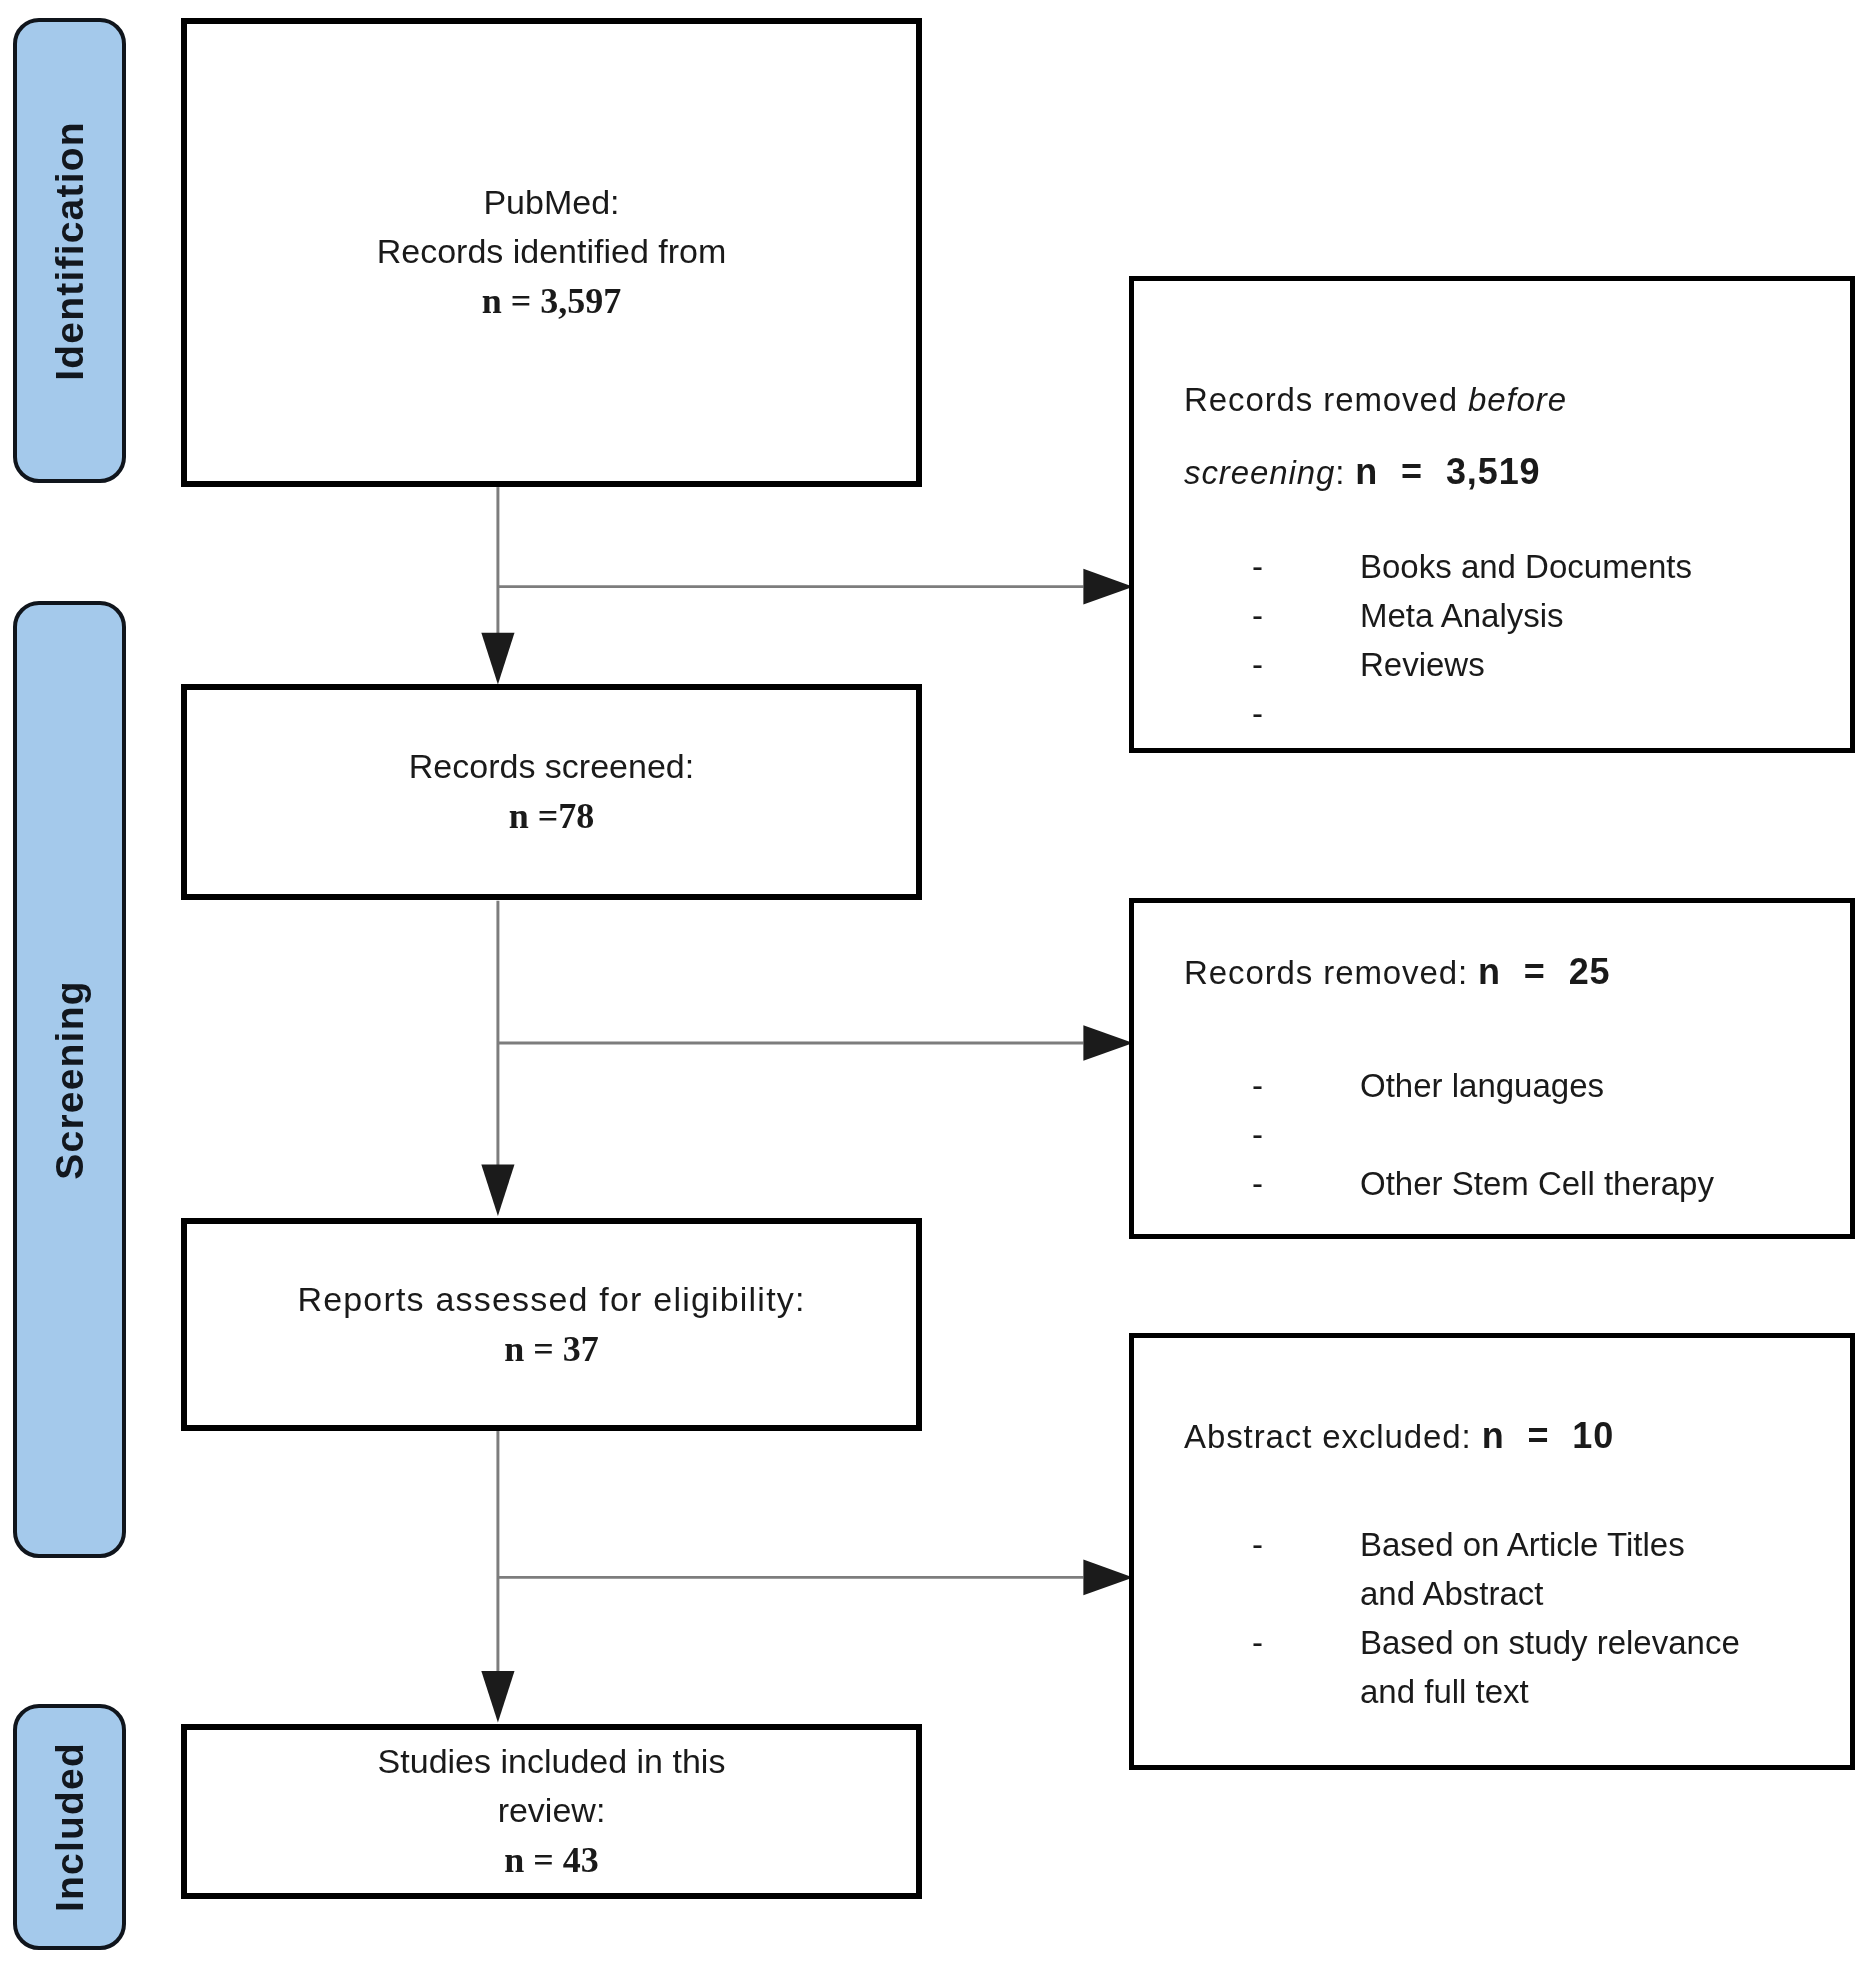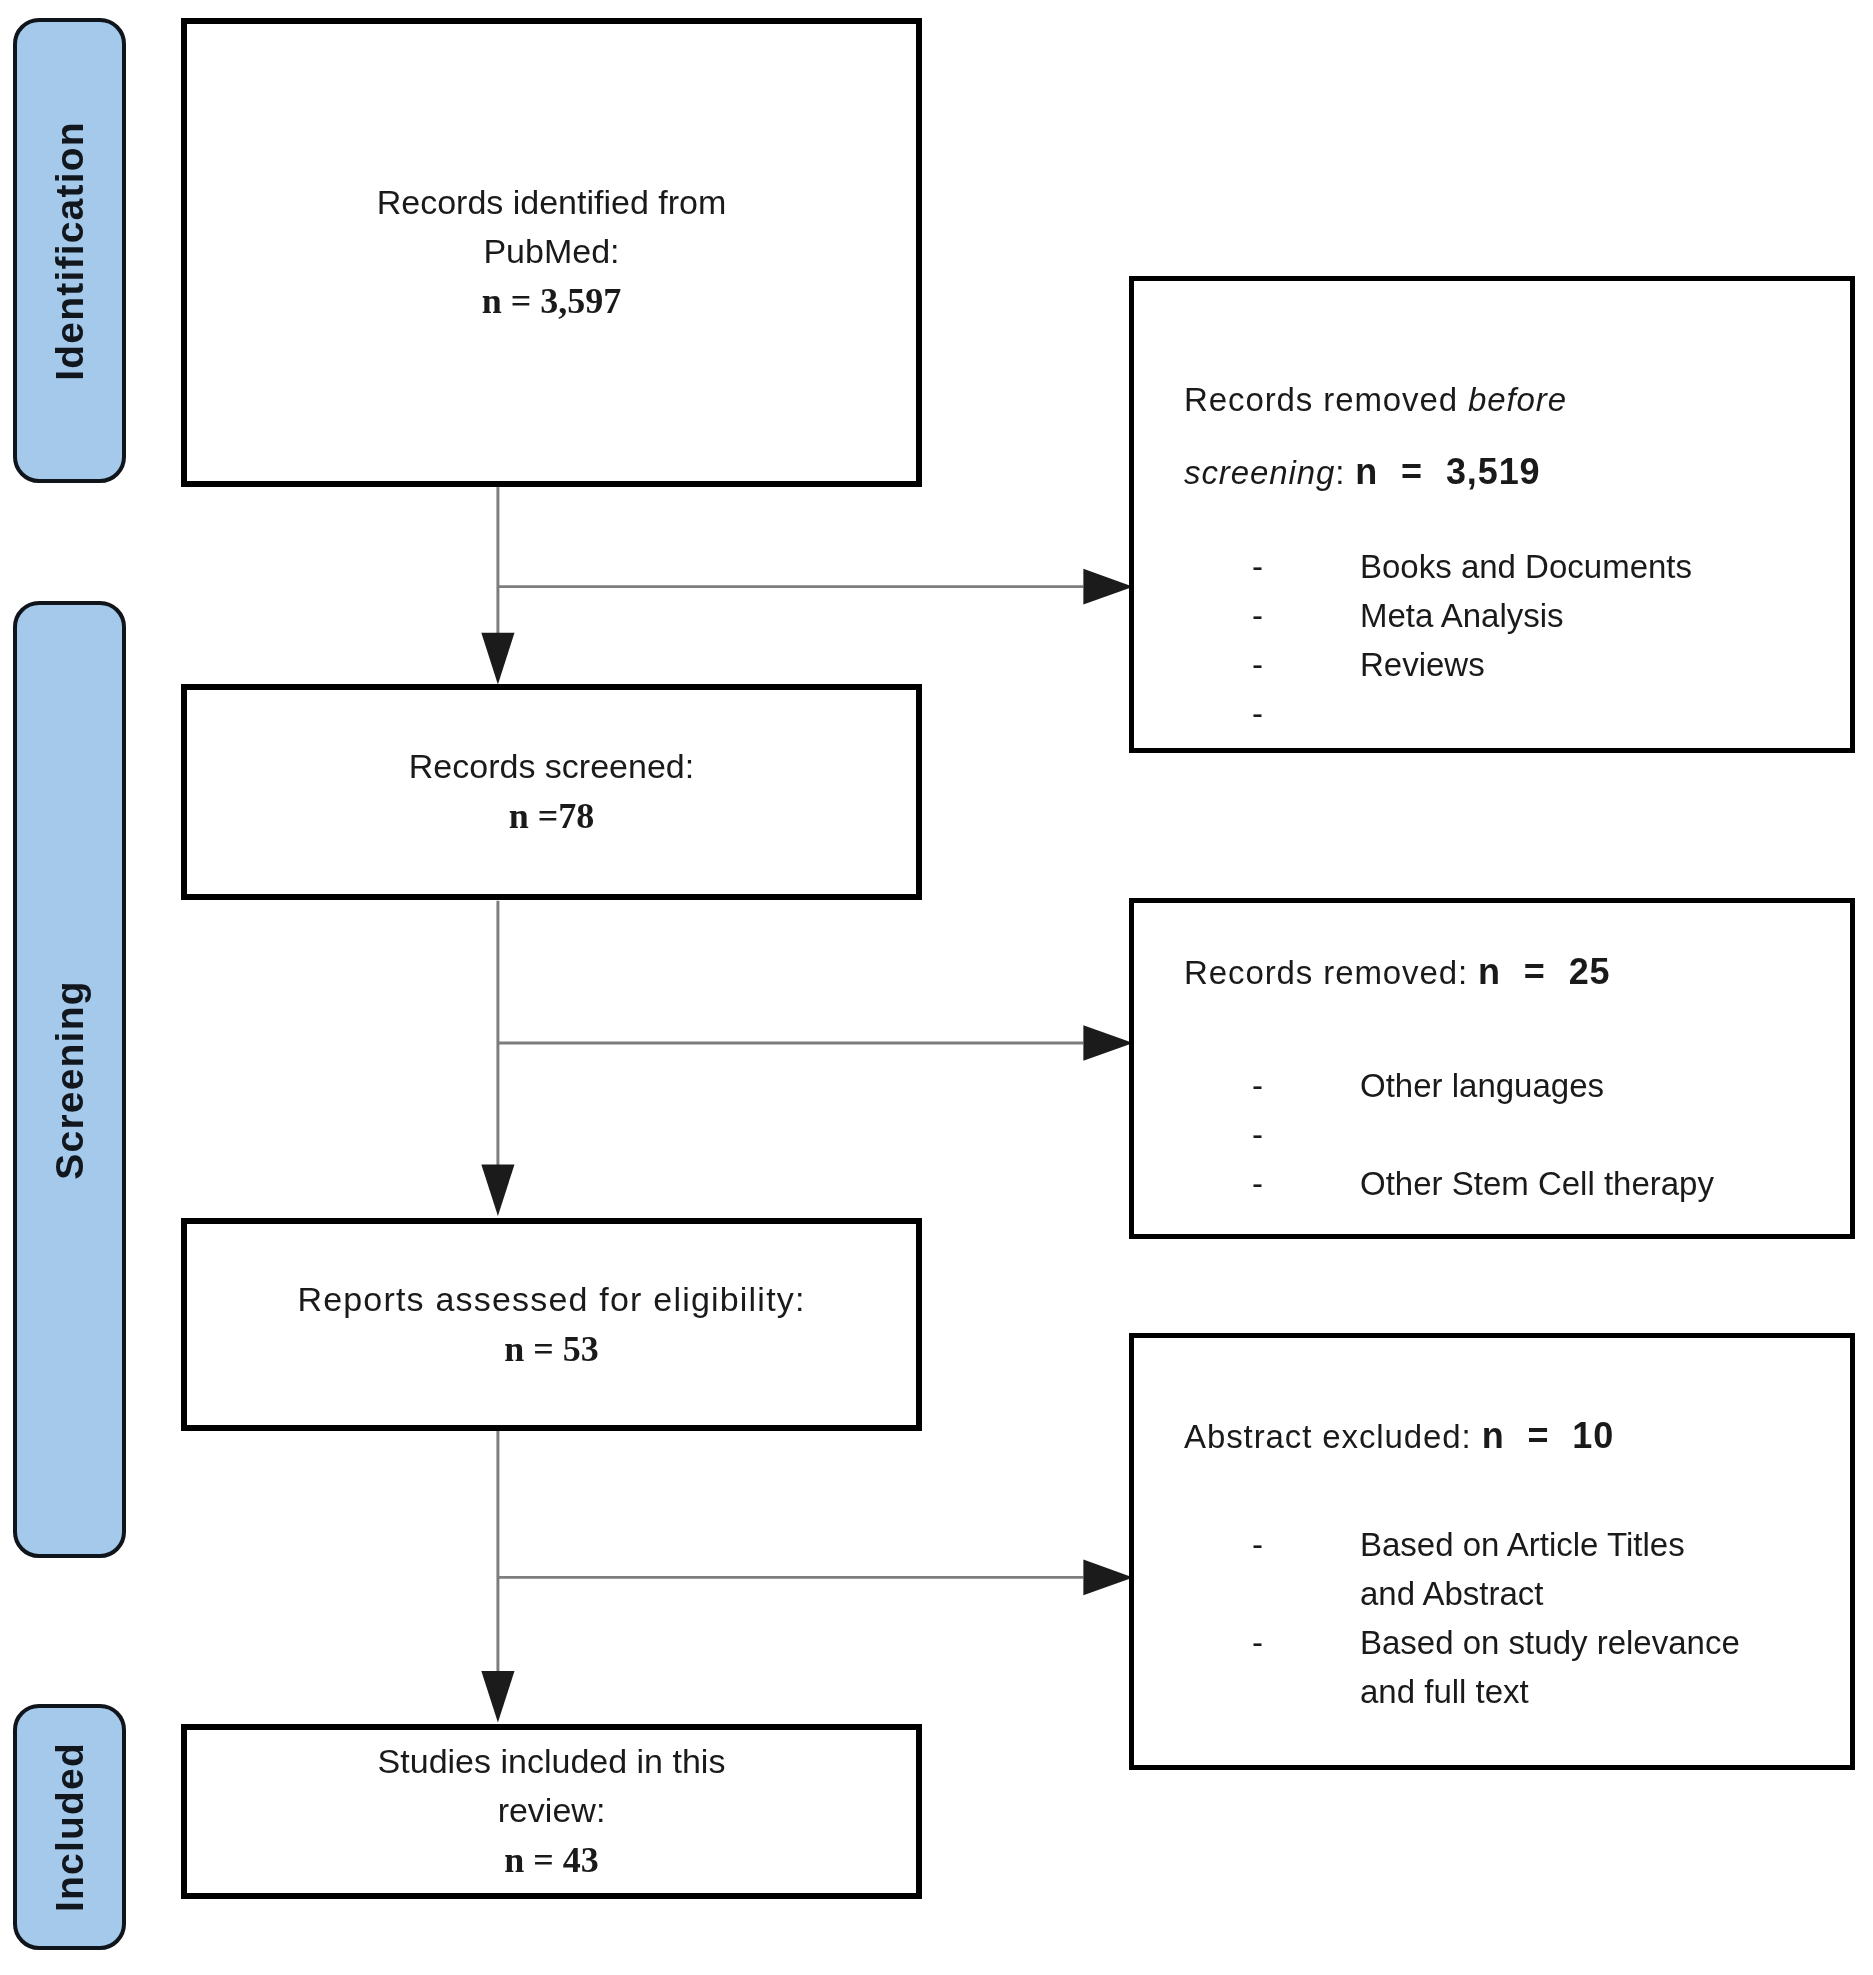--- a/index.html
+++ b/index.html
@@ -126,37 +126,37 @@
   </div>
   <div class="stage" id="stage-screening">
     <span class="stage-text">Screening</span>
   </div>
   <div class="stage" id="stage-included">
     <span class="stage-text">Included</span>
   </div>
 
   <div class="mbox" id="box-identified">
     <div>
+      <div class="mline">PubMed:</div>
       <div class="mline">Records identified from</div>
-      <div class="mline">PubMed:</div>
       <div class="mcount">n = 3,597</div>
     </div>
   </div>
 
   <div class="mbox" id="box-screened">
     <div>
       <div class="mline">Records screened:</div>
       <div class="mcount">n =78</div>
     </div>
   </div>
 
   <div class="mbox" id="box-assessed">
     <div>
       <div class="mline">Reports assessed for eligibility:</div>
-      <div class="mcount">n = 53</div>
+      <div class="mcount">n = 37</div>
     </div>
   </div>
 
   <div class="mbox" id="box-included">
     <div>
       <div class="mline">Studies included in this</div>
       <div class="mline">review:</div>
       <div class="mcount">n = 43</div>
     </div>
   </div>

